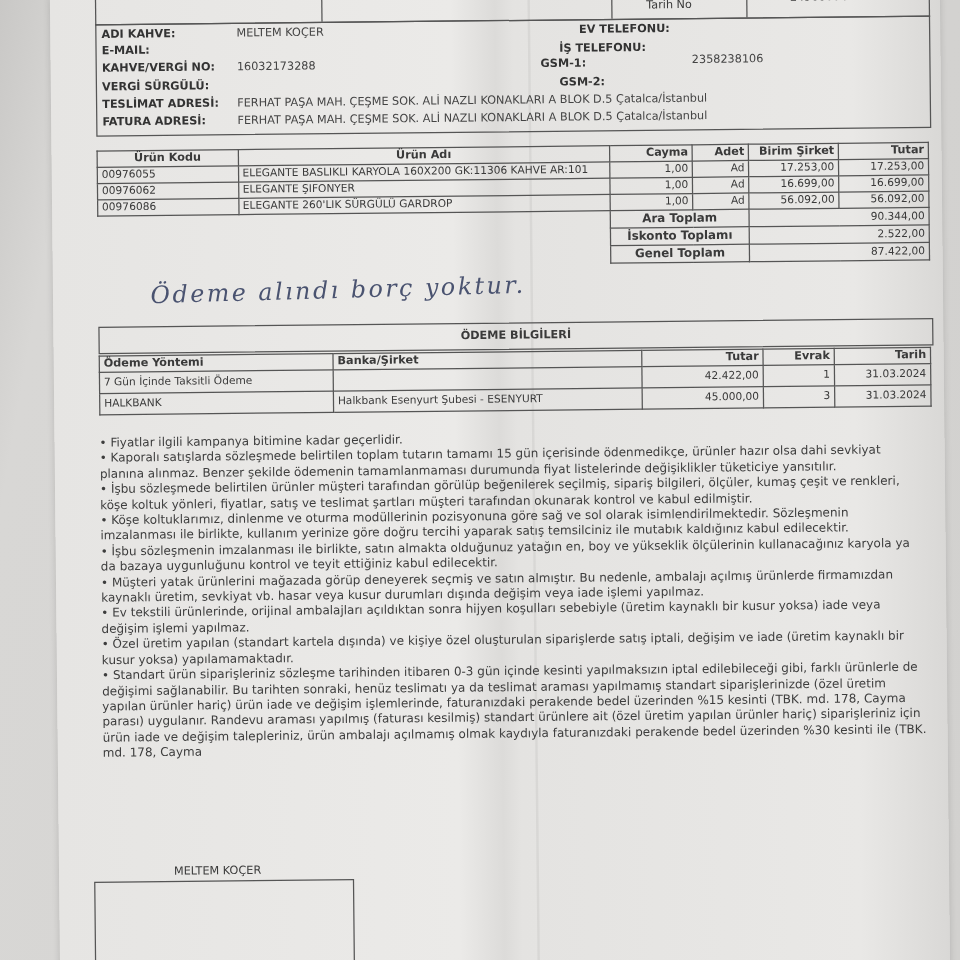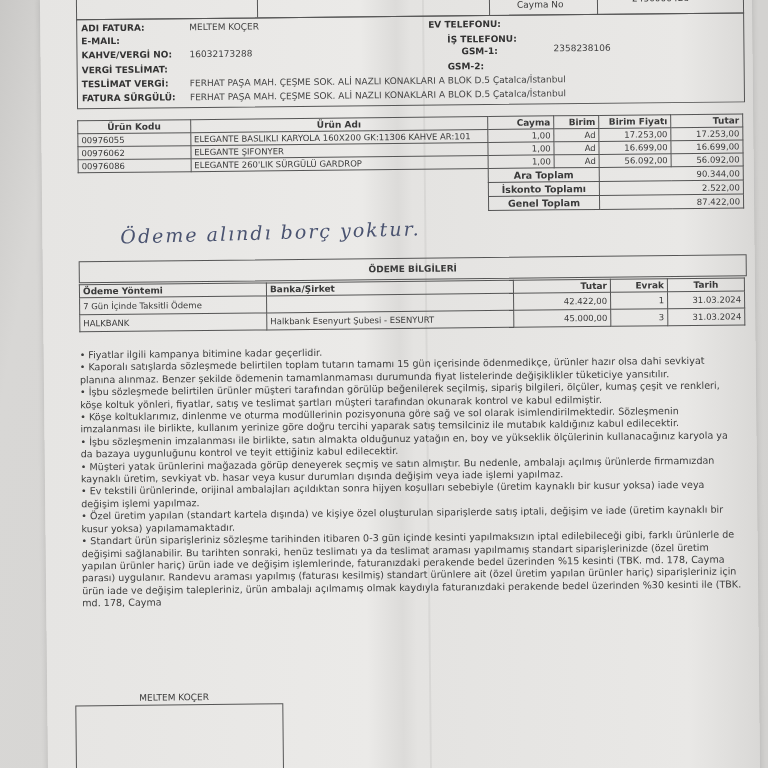--- a/index.html
+++ b/index.html
@@ -28,21 +28,21 @@
   .cust { position:absolute; left:36px; top:22px; width:666px; height:88px; border:1px solid #555; }
   .lbl { position:absolute; font-weight:bold; font-size:9px; color:#333; }
   .val { position:absolute; font-size:9px; color:#444; }
 
   
   table { border-collapse:collapse; position:absolute; font-size:8.5px; }
   td, th { border:1px solid #555; padding:1px 3px; color:#3a3a3a; }
   th { font-weight:bold; font-size:9px; }
   .prod { left:36px; top:123px; width:666px; }
   .r { text-align:right; }
-  .c { text-align:center; }
+  .c { text-align:right; }
   .tot-lbl { font-weight:bold; text-align:center; font-size:9.5px; }
 
   .handwrite {
     position:absolute; left:78px; top:226px; font-family:"DejaVu Serif", serif; font-style:italic;
     font-size:19px; color:#4a5370; letter-spacing:2px; transform:rotate(-1deg);
   }
 
   .pay-title { position:absolute; left:36px; top:264px; width:666px; height:20px; border:1px solid #555; text-align:center; font-weight:bold; font-size:9px; line-height:20px; }
   .pay { left:36px; top:287px; width:666px; }
   .pay td { height:14px; }
@@ -56,51 +56,51 @@
 </head>
 <body>
 
 <div class="paper">
   <div class="fold"></div>
 
   <div class="top-head">
     <div class="c1"></div>
       <div class="c2"></div>
       <div class="c3"></div>
-    <span class="evrak-label">Cayma No</span>
+    <span class="evrak-label">Tarih No</span>
     <span class="evrak-no">2450000428</span>
   </div>
 
   <div class="cust">
-    <span class="lbl" style="left:4px;top:3px">ADI FATURA:</span>
+    <span class="lbl" style="left:4px;top:3px">ADI KAHVE:</span>
     <span class="val" style="left:112px;top:3px">MELTEM KOÇER</span>
     <span class="lbl" style="left:4px;top:16px">E-MAIL:</span>
     <span class="lbl" style="left:4px;top:30px">KAHVE/VERGİ NO:</span>
     <span class="val" style="left:112px;top:30px">16032173288</span>
-    <span class="lbl" style="left:4px;top:45px">VERGİ TESLİMAT:</span>
-    <span class="lbl" style="left:4px;top:59px">TESLİMAT VERGİ:</span>
+    <span class="lbl" style="left:4px;top:45px">VERGİ SÜRGÜLÜ:</span>
+    <span class="lbl" style="left:4px;top:59px">TESLİMAT ADRESİ:</span>
     <span class="val" style="left:112px;top:59px">FERHAT PAŞA MAH. ÇEŞME SOK. ALİ NAZLI KONAKLARI A BLOK D.5 Çatalca/İstanbul</span>
-    <span class="lbl" style="left:4px;top:73px">FATURA SÜRGÜLÜ:</span>
+    <span class="lbl" style="left:4px;top:73px">FATURA ADRESİ:</span>
     <span class="val" style="left:112px;top:73px">FERHAT PAŞA MAH. ÇEŞME SOK. ALİ NAZLI KONAKLARI A BLOK D.5 Çatalca/İstanbul</span>
 
-    <span class="lbl" style="left:351px;top:3px">EV TELEFONU:</span>
+    <span class="lbl" style="left:386px;top:3px">EV TELEFONU:</span>
     <span class="lbl" style="left:370px;top:18px">İŞ TELEFONU:</span>
-    <span class="lbl" style="left:384px;top:30px">GSM-1:</span>
+    <span class="lbl" style="left:355px;top:30px">GSM-1:</span>
     <span class="val" style="left:476px;top:28px">2358238106</span>
     <span class="lbl" style="left:370px;top:45px">GSM-2:</span>
   </div>
 
   <table class="prod">
     <tbody>
         <tr>
       <th style="width:98px">Ürün Kodu</th>
       <th style="width:270px">Ürün Adı</th>
       <th class="r" style="width:55px">Cayma</th>
-      <th class="r" style="width:35px">Birim</th>
-      <th class="r" style="width:60px">Birim Fiyatı</th>
+      <th class="r" style="width:35px">Adet</th>
+      <th class="r" style="width:60px">Birim Şirket</th>
       <th class="r" style="width:60px">Tutar</th>
     </tr>
     <tr>
       <td>00976055</td>
       <td>ELEGANTE BASLIKLI KARYOLA 160X200 GK:11306 KAHVE AR:101</td>
       <td class="r">1,00</td>
       <td class="r">Ad</td>
       <td class="r">17.253,00</td>
       <td class="r">17.253,00</td>
     </tr>

